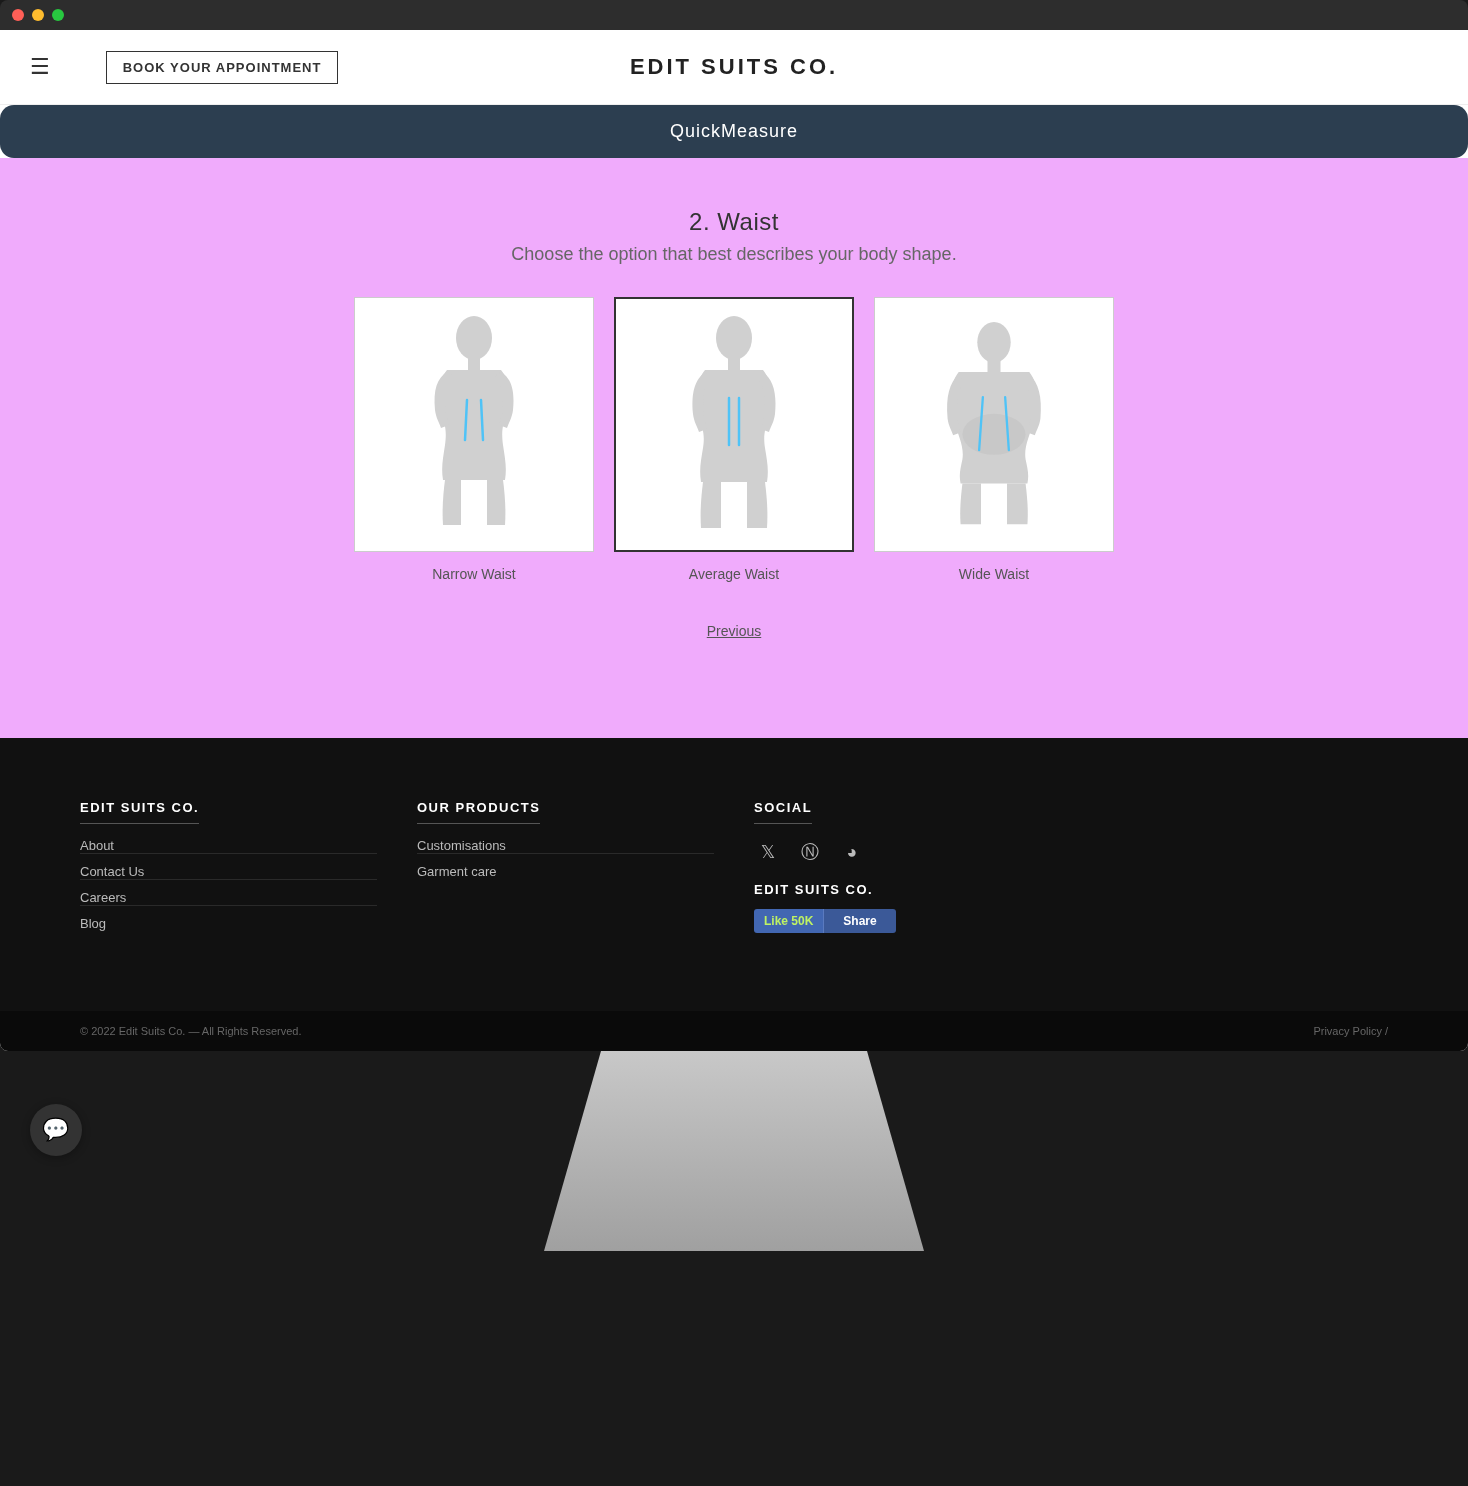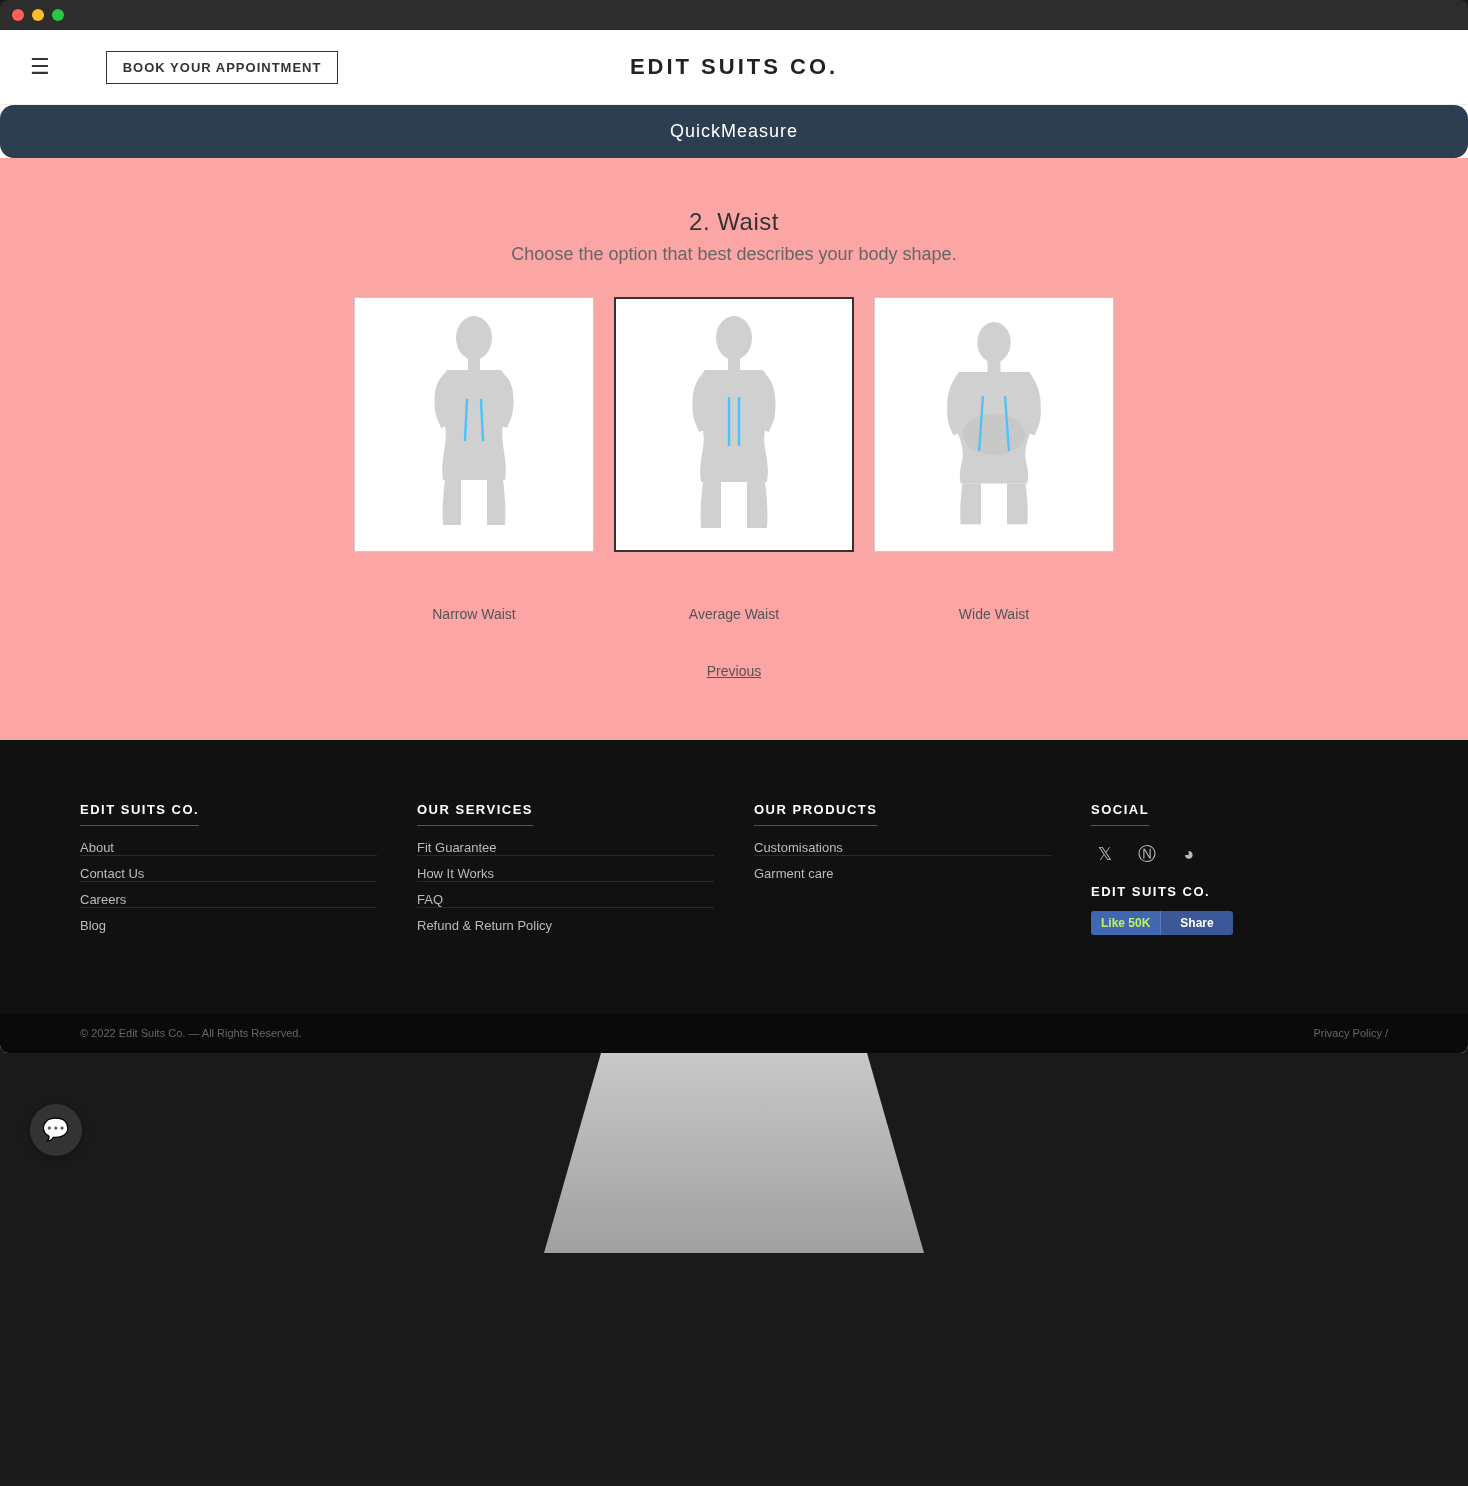--- a/index.html
+++ b/index.html
@@ -88,21 +88,21 @@
       text-align: center;
       padding: 16px;
       font-size: 18px;
       font-weight: 400;
       letter-spacing: 1px;
       border-radius: 14px;
     }
 
     
     .main-content {
-      background: #fca5a5;
+      background: #f0abfc;
       padding: 50px 0 60px;
       min-height: 580px;
     }
     .step-title {
       text-align: center;
       font-size: 24px;
       font-weight: 400;
       color: #333;
       margin-bottom: 8px;
       letter-spacing: 0.5px;
@@ -122,21 +122,20 @@
       gap: 0;
       padding: 0 20px;
       margin-bottom: 40px;
     }
     .shape-option {
       display: flex;
       flex-direction: column;
       align-items: center;
       cursor: pointer;
       width: 260px;
-      gap: 40px;
     }
     .shape-image-wrapper {
       width: 240px;
       height: 255px;
       border: 1.5px solid #ccc;
       display: flex;
       align-items: center;
       justify-content: center;
       background: #fff;
       position: relative;
@@ -426,27 +425,20 @@
     <div class="footer-grid">
 
       <div class="footer-col">
         <span class="footer-section-title">EDIT SUITS CO.</span>
         <a class="footer-link">About</a>
         <a class="footer-link">Contact Us</a>
         <a class="footer-link">Careers</a>
         <a class="footer-link">Blog</a>
       </div>
 
-      <div class="footer-col">
-        <span class="footer-section-title">OUR SERVICES</span>
-        <a class="footer-link">Fit Guarantee</a>
-        <a class="footer-link">How It Works</a>
-        <a class="footer-link">FAQ</a>
-        <a class="footer-link">Refund &amp; Return Policy</a>
-      </div>
 
       <div class="footer-col">
         <span class="footer-section-title">OUR PRODUCTS</span>
         <a class="footer-link">Customisations</a>
         <a class="footer-link">Garment care</a>
       </div>
 
       <div class="footer-col">
         <span class="footer-section-title">SOCIAL</span>
         <div class="social-icons">

